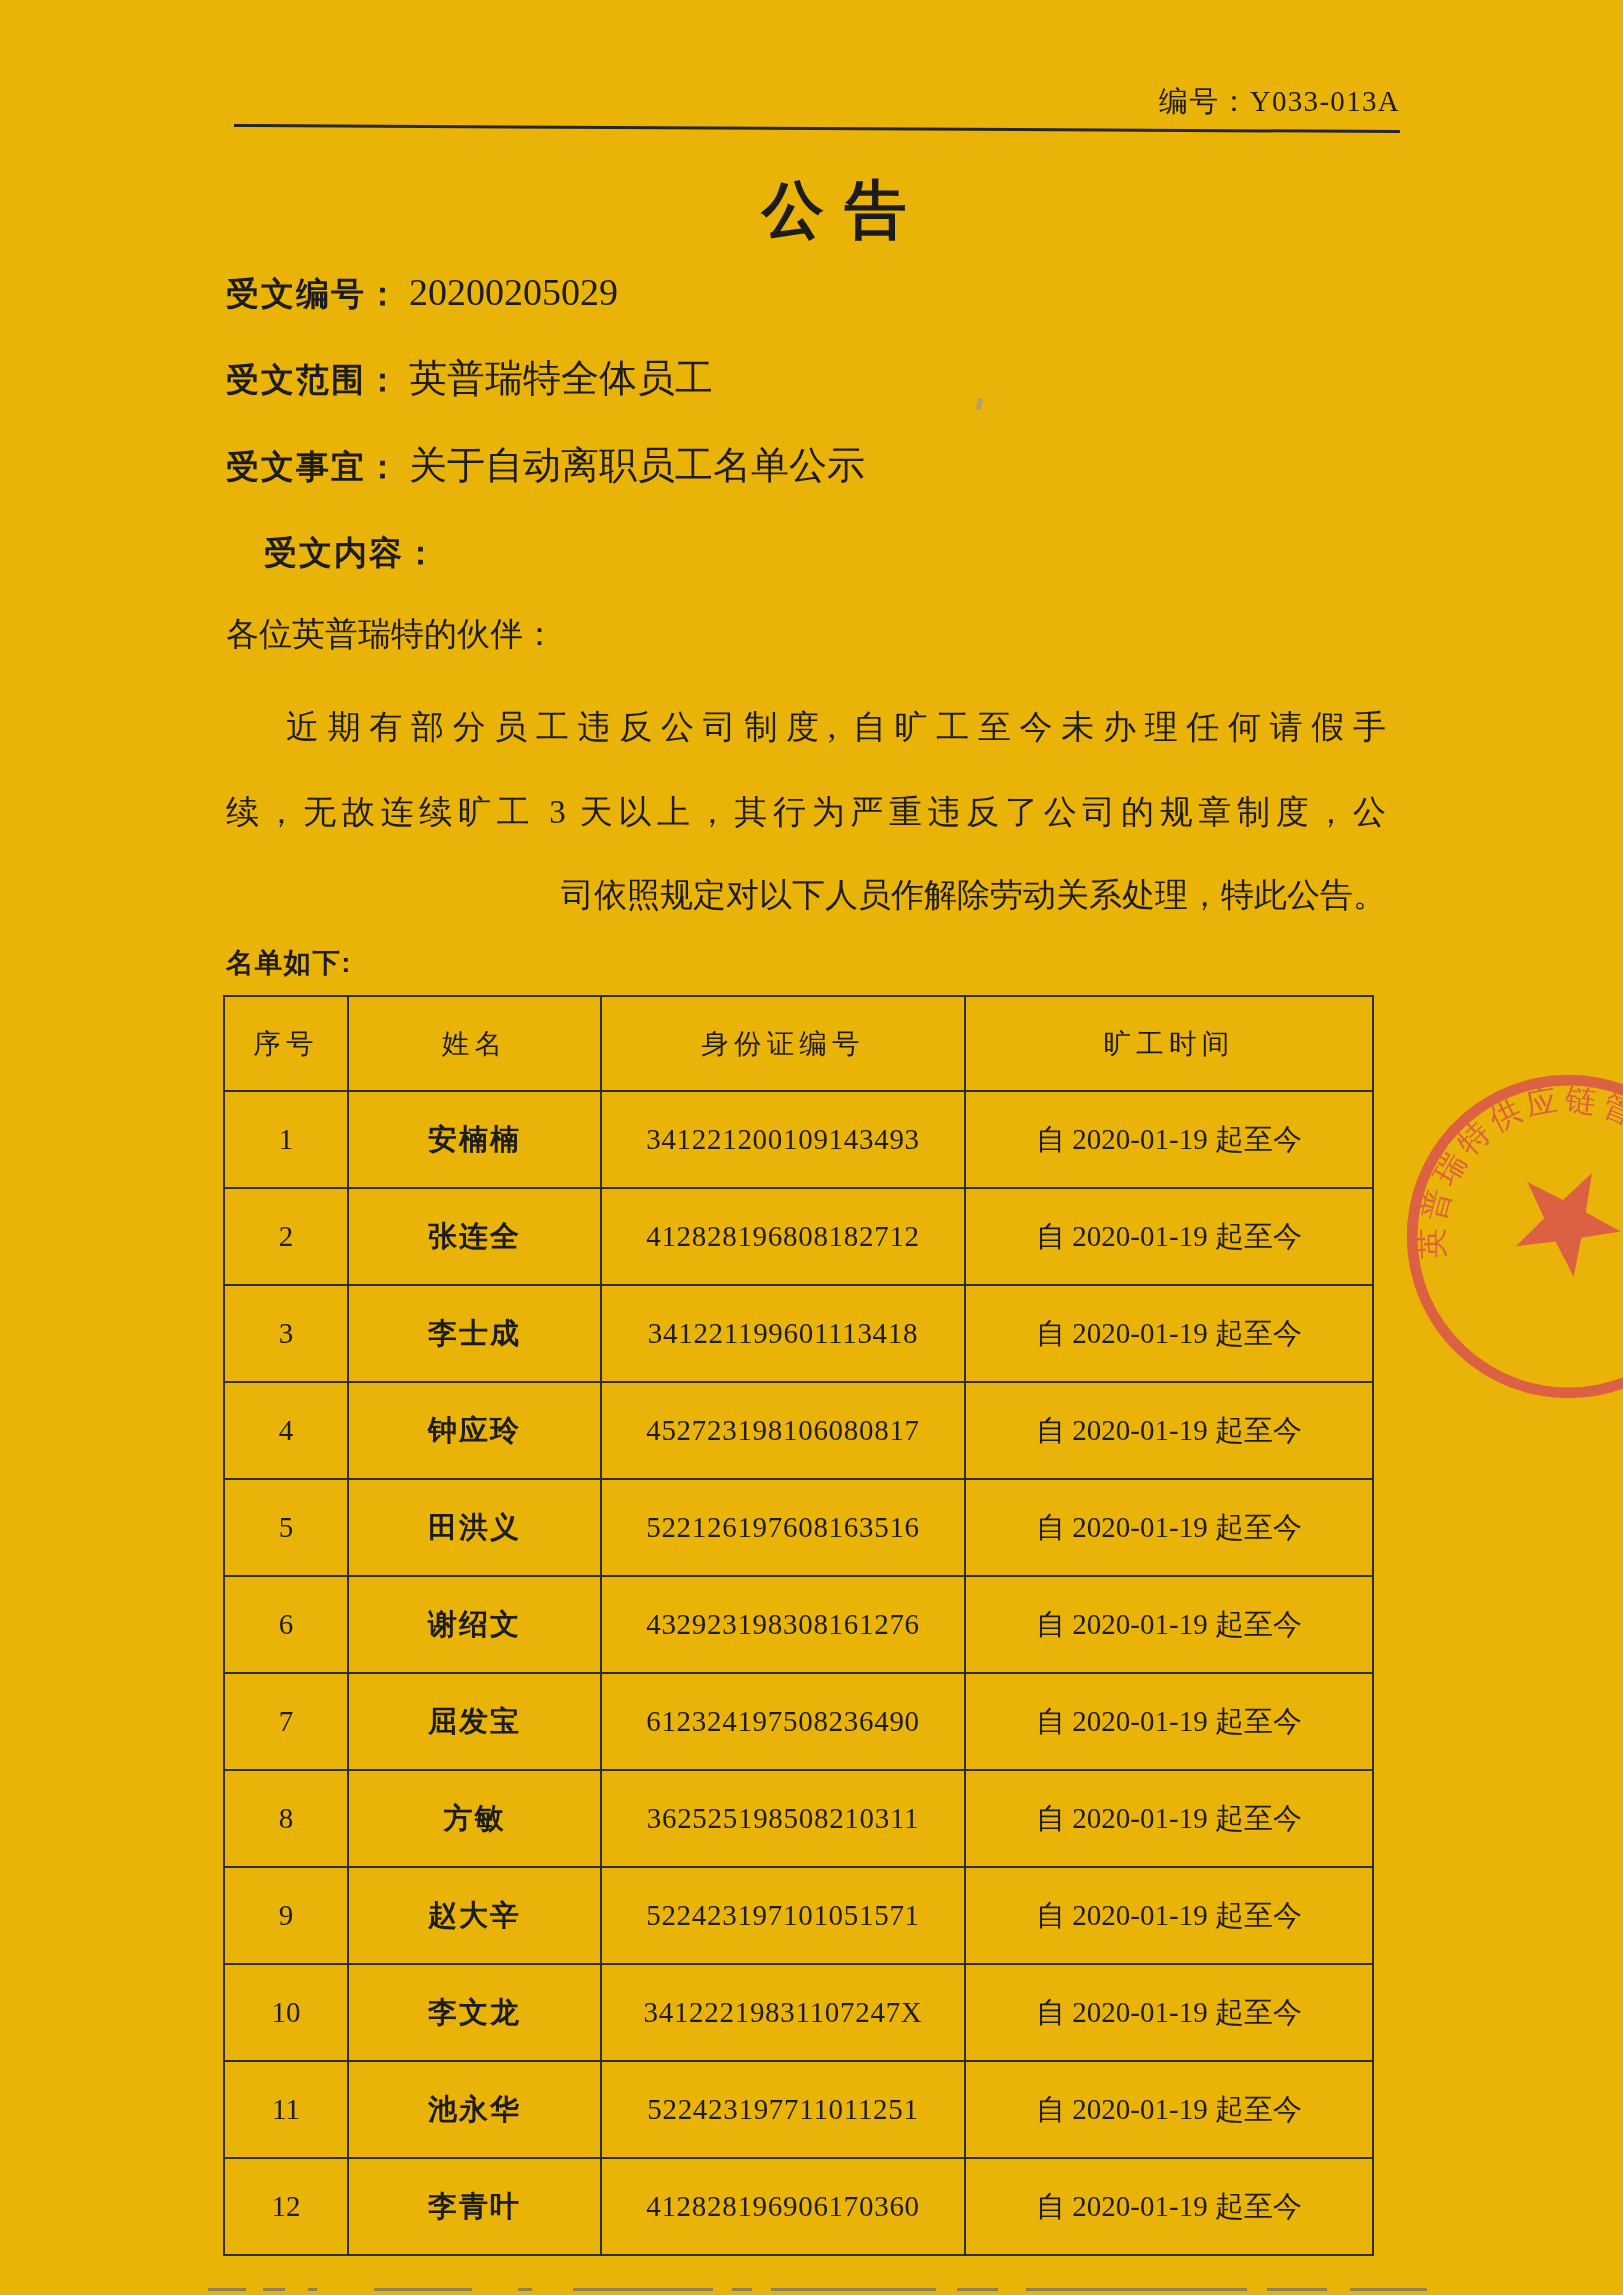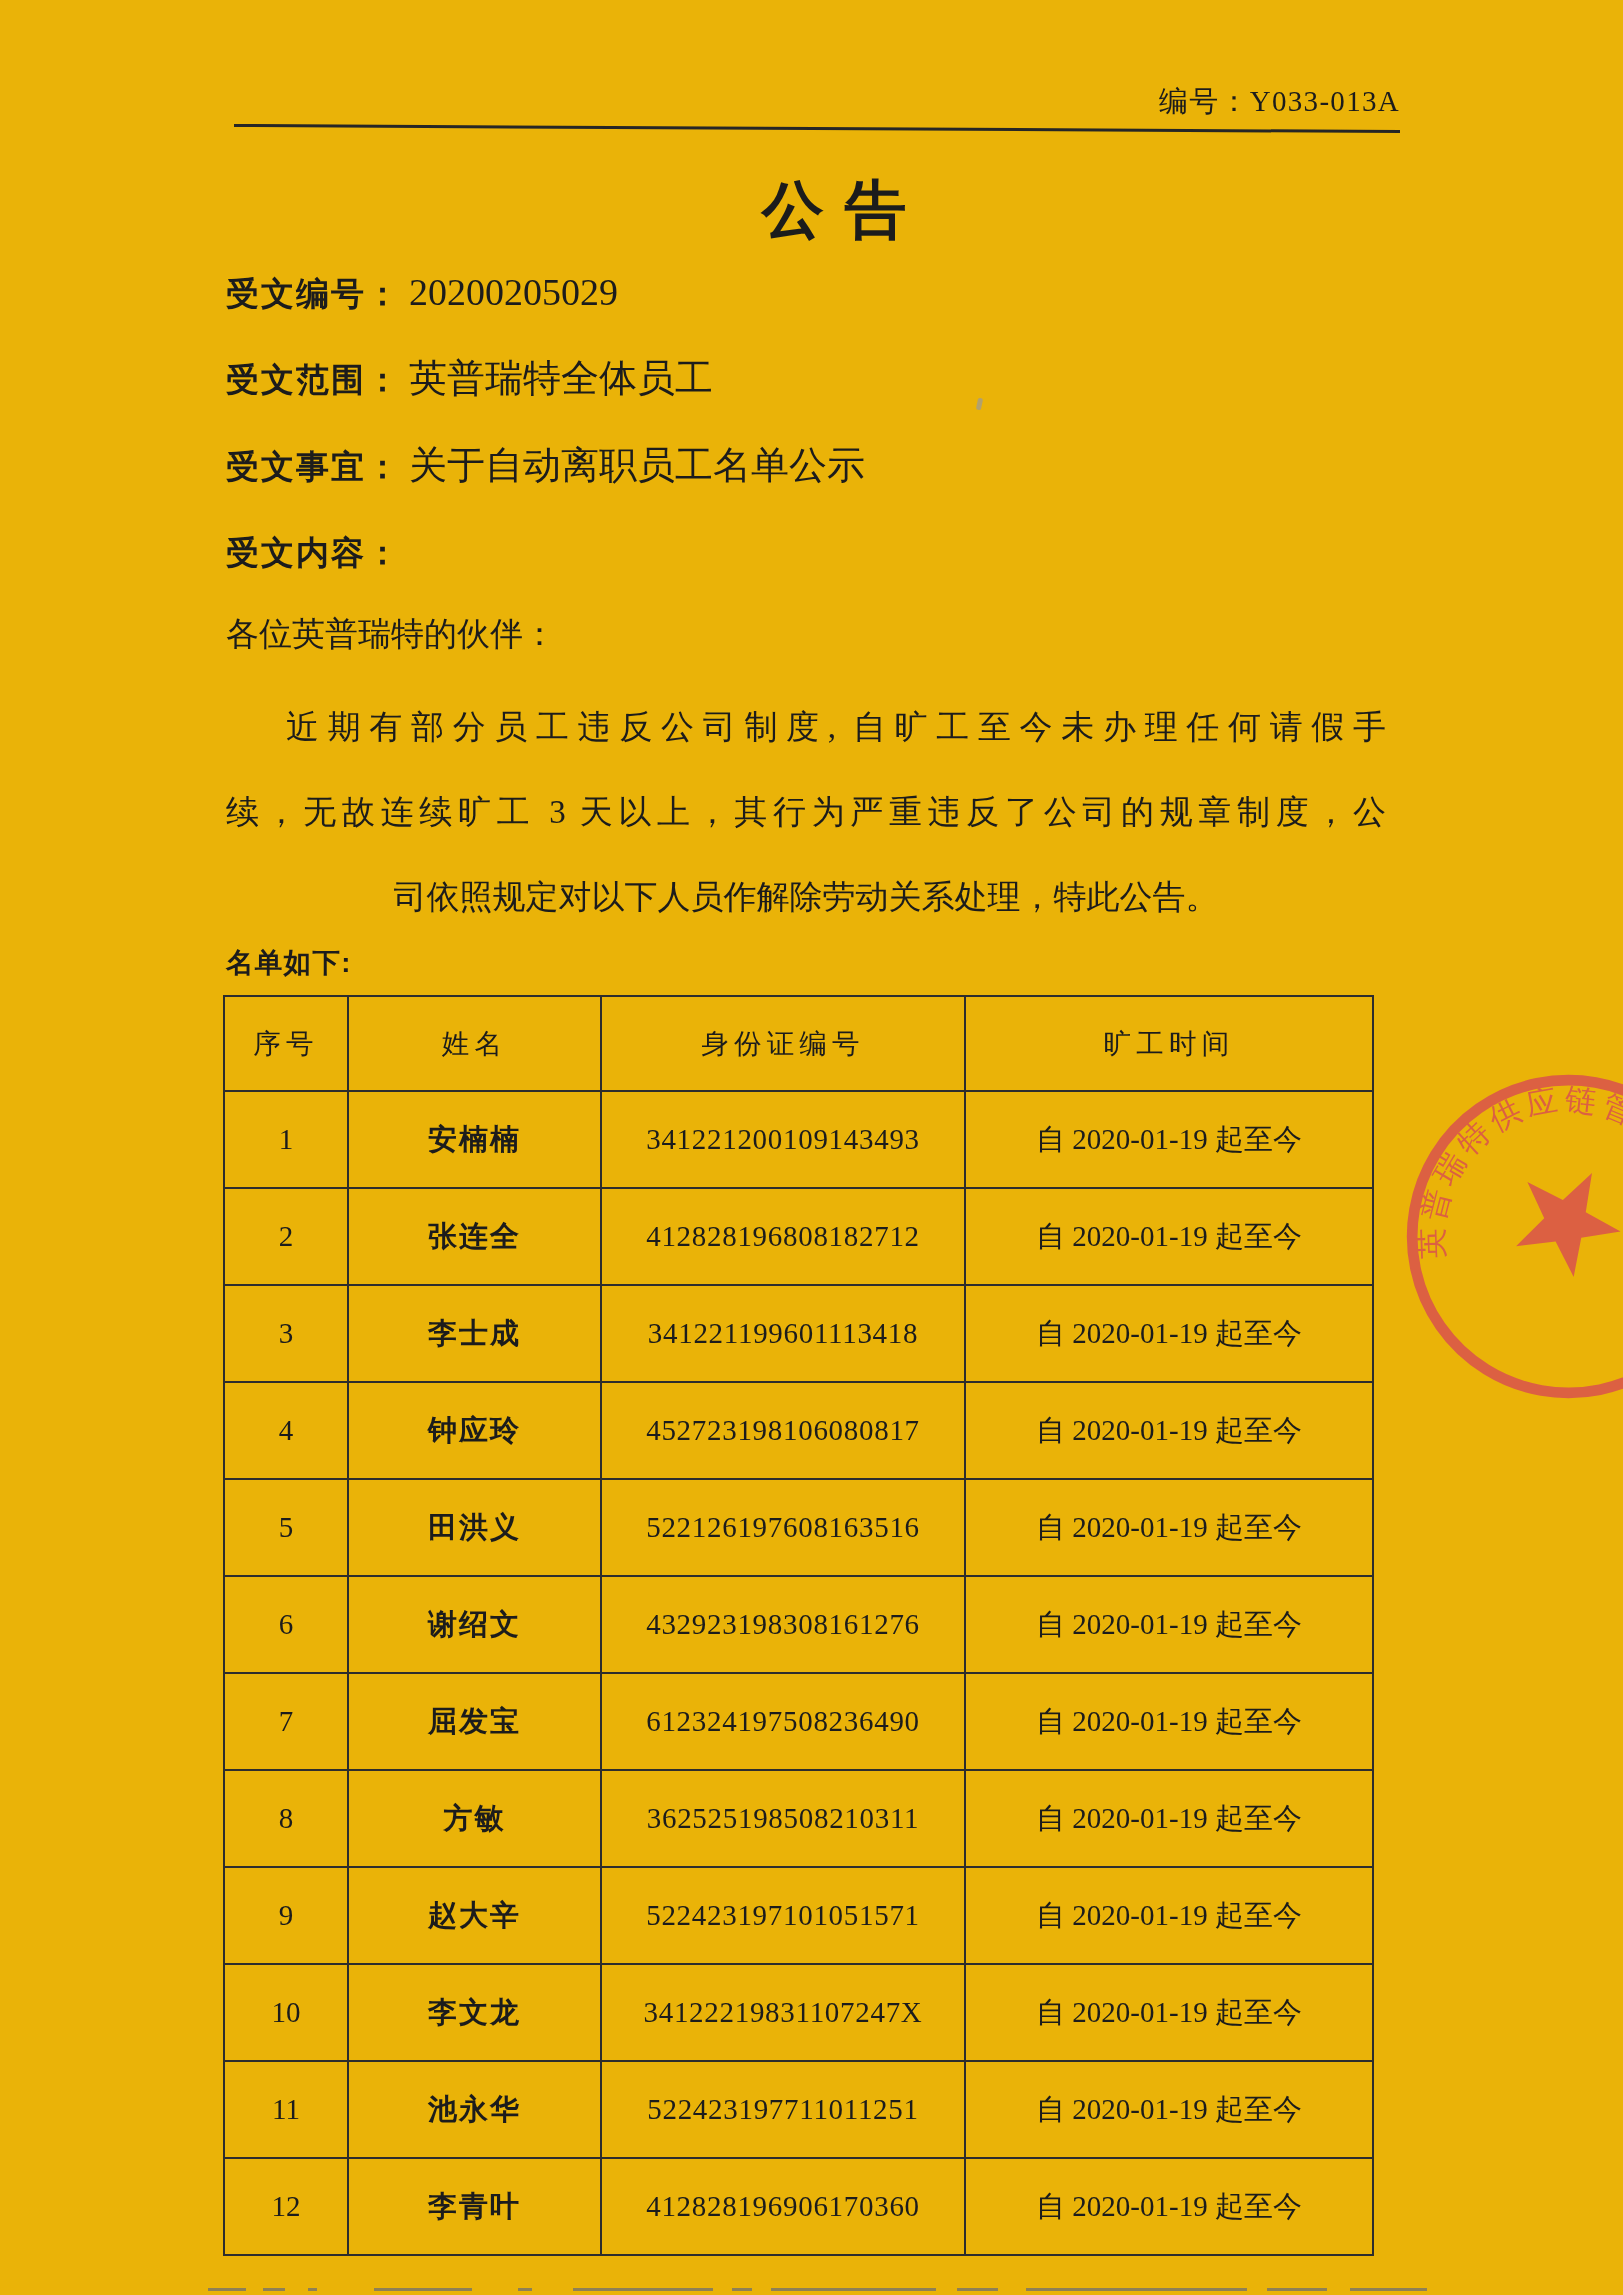--- a/index.html
+++ b/index.html
@@ -8,31 +8,31 @@
     font-family:"Liberation Serif","DejaVu Serif",serif; color:#1c1c1c; overflow:hidden;
   }
 
   .doc-number { position:absolute; top:82px; right:223px; font-size:29px; letter-spacing:1.3px; }
   .top-rule { position:absolute; left:234px; top:127px; width:1166px; height:2.6px; background:#262626; transform:rotate(0.3deg); }
 
   .title { position:absolute; left:0; top:168px; width:100%; margin:0; text-align:center;
            font-size:62px; font-weight:bold; letter-spacing:2.6px;padding-left:24px; }
 
   .field { position:absolute; left:226px; height:43px; line-height:43px; font-size:33px; white-space:nowrap; }
-  .f1 { top:271px; } .f2 { top:357px; } .f3 { top:444px; } .f4 { top:530px; }
+  .f1 { top:271px; } .f2 { top:357px; } .f3 { top:444px; } .f4 { top:530px;margin-left:38px; }
   .flabel { font-family:"Liberation Sans","DejaVu Sans",sans-serif; font-weight:bold; letter-spacing:2px; }
   .fvalue { font-size:38px; margin-left:7.9px; }
 
   .greeting { position:absolute; left:226px; top:613px; font-size:33px; height:42px; line-height:42px; }
 
   .para { position:absolute; left:226px; top:685px; width:1160px; }
   .pline { height:85px; line-height:85px; font-size:33px; }
   .pl1 { text-indent:60px; text-align:justify; text-align-last:justify; }
   .pl2 { text-align:justify; text-align-last:justify; }
-  .pl3 { text-align:center; }
+  .pl3 { text-align:right;font-family:Liberation Mono, monospace; }
 
   .list-intro { position:absolute; left:226px; top:945px; font-size:27.5px; font-weight:bold;
                 font-family:"Liberation Sans","DejaVu Sans",sans-serif; letter-spacing:1.3px; }
 
   table.roster { position:absolute; left:223px; top:995px; width:1149px;
                  border-collapse:collapse; table-layout:fixed; }
   .roster th, .roster td { border:2px solid #2d2d2d; text-align:center; vertical-align:middle; padding:8px; overflow:hidden; }
   .roster thead th { height:77px; font-size:27.5px; font-weight:normal; letter-spacing:5.2px; }
   .roster tbody td { height:79px; font-size:29px; }
   .seq-cell { font-size:30px; }

